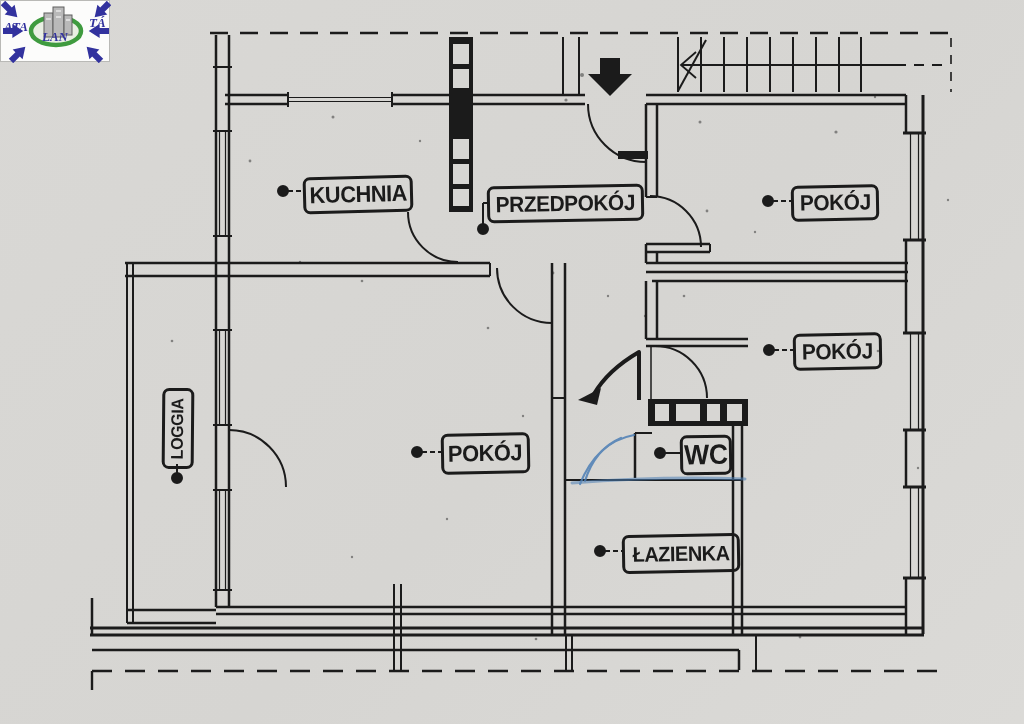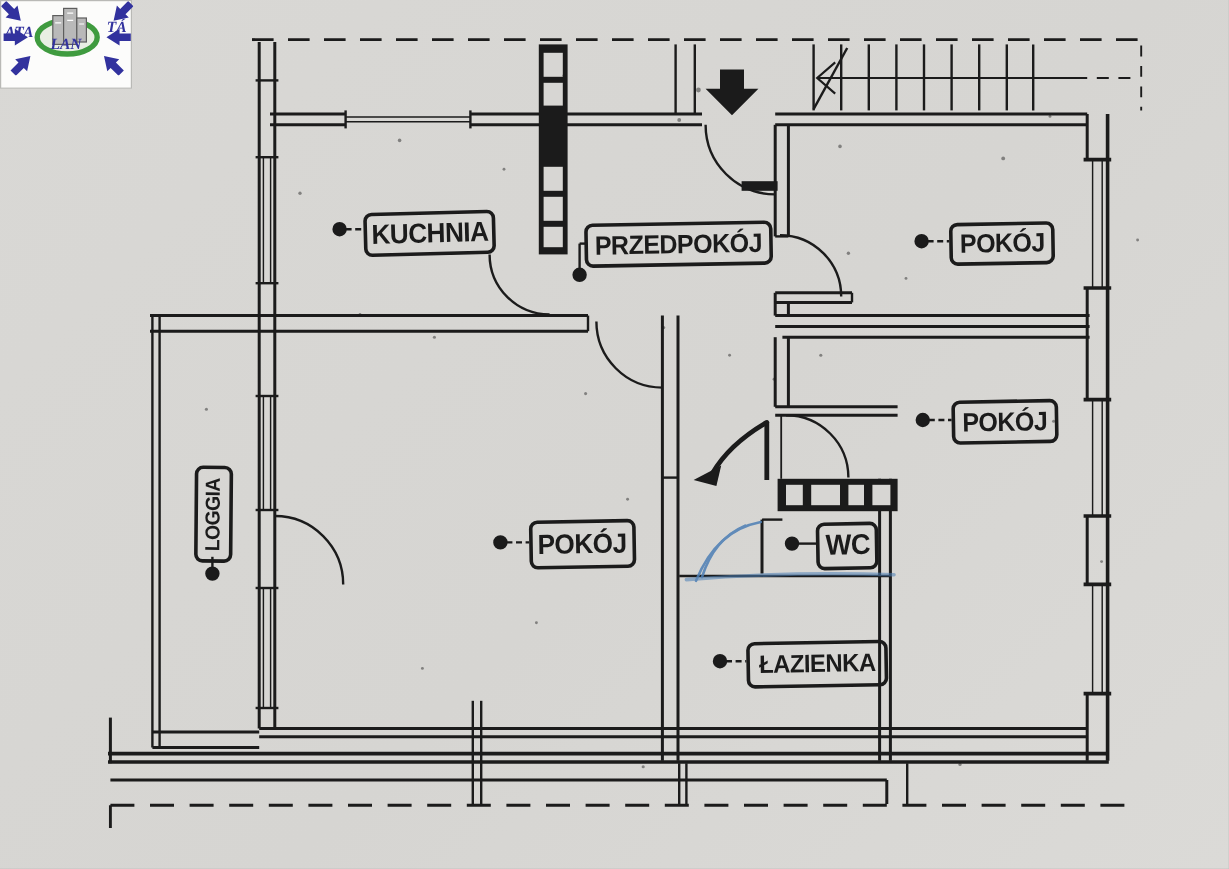--- a/index.html
+++ b/index.html
@@ -15,26 +15,26 @@
     color:var(--ink,#1b1b1b);font-weight:bold;
     letter-spacing:-0.5px;background:transparent;
     transform:rotate(-1deg);
   }
   .room-label .txt{display:inline-block;transform:scaleX(.95);white-space:nowrap;}
   .label-kuchnia    {left:303px;top:176px;width:104px;height:31px;font-size:23px;transform:rotate(-1.5deg);}
   .label-przedpokoj {left:487px;top:185px;width:151px;height:31px;font-size:22px;}
   .label-pokoj-tr   {left:791px;top:185px;width:82px;height:30px;font-size:22px;}
   .label-pokoj-mr   {left:793px;top:333px;width:83px;height:31px;font-size:22px;}
   .label-pokoj-c    {left:441px;top:433px;width:83px;height:35px;font-size:23px;}
-  .label-wc         {left:680px;top:435px;width:46px;height:34px;font-size:24px;}
+  .label-wc         {left:680px;top:435px;width:46px;height:34px;font-size:28px;}
   .label-lazienka   {left:622px;top:534px;width:112px;height:33px;font-size:21px;}
   .label-loggia     {left:162px;top:388px;width:26px;height:75px;font-size:17px;transform:rotate(0.5deg);}
   .label-loggia .txt{transform:rotate(-90deg) scaleX(.95);}
   .logo{
-    position:absolute;left:0;top:0;width:110px;height:74px;
+    position:absolute;left:0;top:0;width:110px;height:62px;
     background:#fcfcfb;border:1px solid #b9b9b6;box-sizing:border-box;
   }
   .logo-text{
     position:absolute;color:var(--logo_blue,#2e2e9a);
     font-family:"Liberation Serif",serif;font-style:italic;font-weight:bold;font-size:13px;
   }
   .logo-text.lt{left:3px;top:18px;}
   .logo-text.rt{left:88px;top:14px;text-align:right;}
   .logo-text.bt{left:41px;top:28px;}
 </style>

